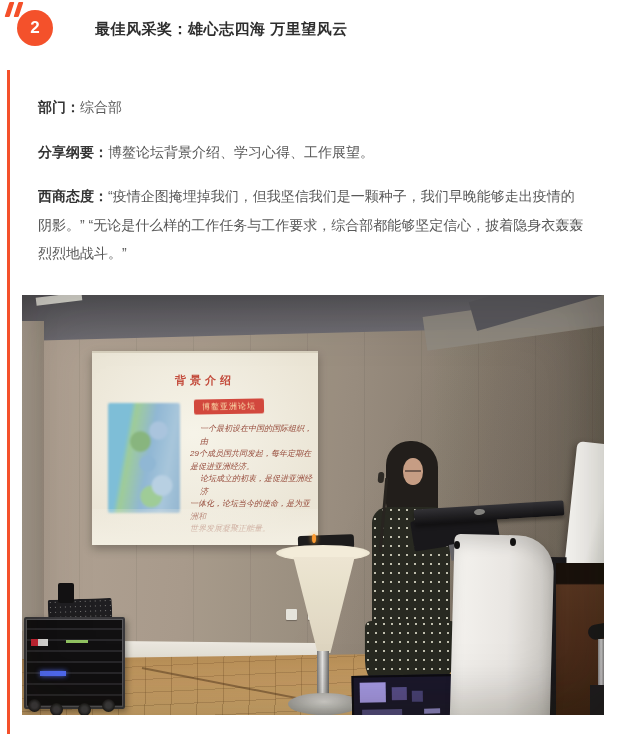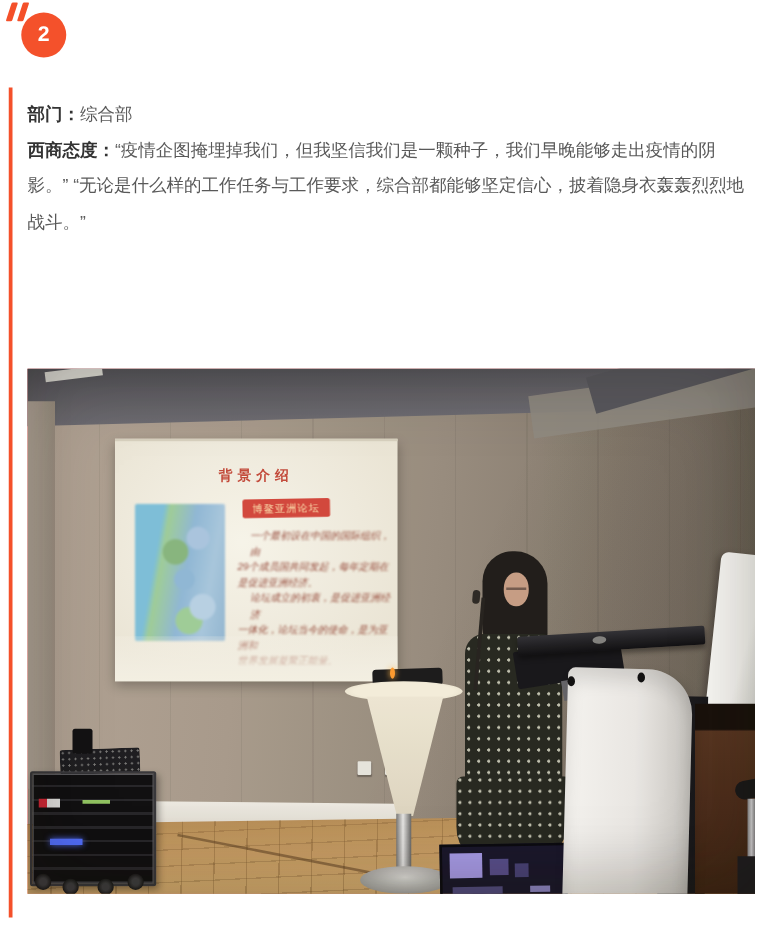--- a/index.html
+++ b/index.html
@@ -14,26 +14,26 @@
   .badge{position:absolute;left:17px;top:10px;width:36px;height:36px;border-radius:50%;
     background:#f4512b;color:#fff;font-size:17px;font-weight:700;
     display:flex;align-items:center;justify-content:center;}
   .title{position:absolute;left:95px;top:20px;margin:0;font-size:15px;font-weight:700;
     color:#2e2e2e;letter-spacing:.5px;}
   .accent-line{position:absolute;left:7px;top:70px;width:3px;height:664px;background:#f4502a;}
 
   
   .fields{position:absolute;left:22px;top:77px;width:582px;font-size:14px;
     line-height:28.5px;color:#595959;}
-  .fields p{margin:0;}
+  .fields p{margin:16px;}
   .f-label{font-weight:700;color:#333;}
 
   
   .photo{position:absolute;left:22px;top:295px;width:582px;height:420px;overflow:hidden;
-    background:#ef4444;}
+    background:#a21caf;}
   .photo *{position:absolute;}
   .wall{inset:0;background:
     repeating-linear-gradient(90deg,rgba(0,0,0,0.06) 0 1px,transparent 1px 57px),
     linear-gradient(95deg,#b2a496 0%,#a89b8d 30%,#978c7f 55%,#857b6f 78%,#7b7267 100%);}
   .wall-shade{inset:0;background:
     linear-gradient(115deg,transparent 55%,rgba(50,42,34,0.16) 85%),
     linear-gradient(90deg,transparent 70%,rgba(40,35,30,0.12));}
   .ceiling{left:-8px;top:-10px;width:620px;height:48px;
     background:linear-gradient(180deg,#4e4e55,#6b6a72);transform:rotate(-1.5deg);}
   .ceiling-light{right:-20px;top:8px;width:200px;height:34px;background:#8e8981;
@@ -184,24 +184,26 @@
 </head>
 <body>
 
 <div class="page">
 
   <div class="quote-icon">
     <i></i>
     <i></i>
   </div>
   <div class="badge">2</div>
+  <h1 class="title">最佳风采奖：雄心志四海 万里望风云</h1>
   <div class="accent-line"></div>
 
   <div class="fields">
     <p class="field"><b class="f-label">部门：</b><span>综合部</span></p>
+    <p class="field"><b class="f-label">分享纲要：</b><span>博鳌论坛背景介绍、学习心得、工作展望。</span></p>
     <p class="field"><b class="f-label">西商态度：</b><span>“疫情企图掩埋掉我们，但我坚信我们是一颗种子，我们早晚能够走出疫情的阴影。” “无论是什么样的工作任务与工作要求，综合部都能够坚定信心，披着隐身衣轰轰烈烈地战斗。”</span></p>
   </div>
 
   <div class="photo">
     <div class="wall"></div>
     <div class="wall-shade"></div>
     <div class="ceiling"></div>
     <div class="ceiling-light"></div>
     <div class="ceiling-corner"></div>
     <div class="ceiling-sliver"></div>

